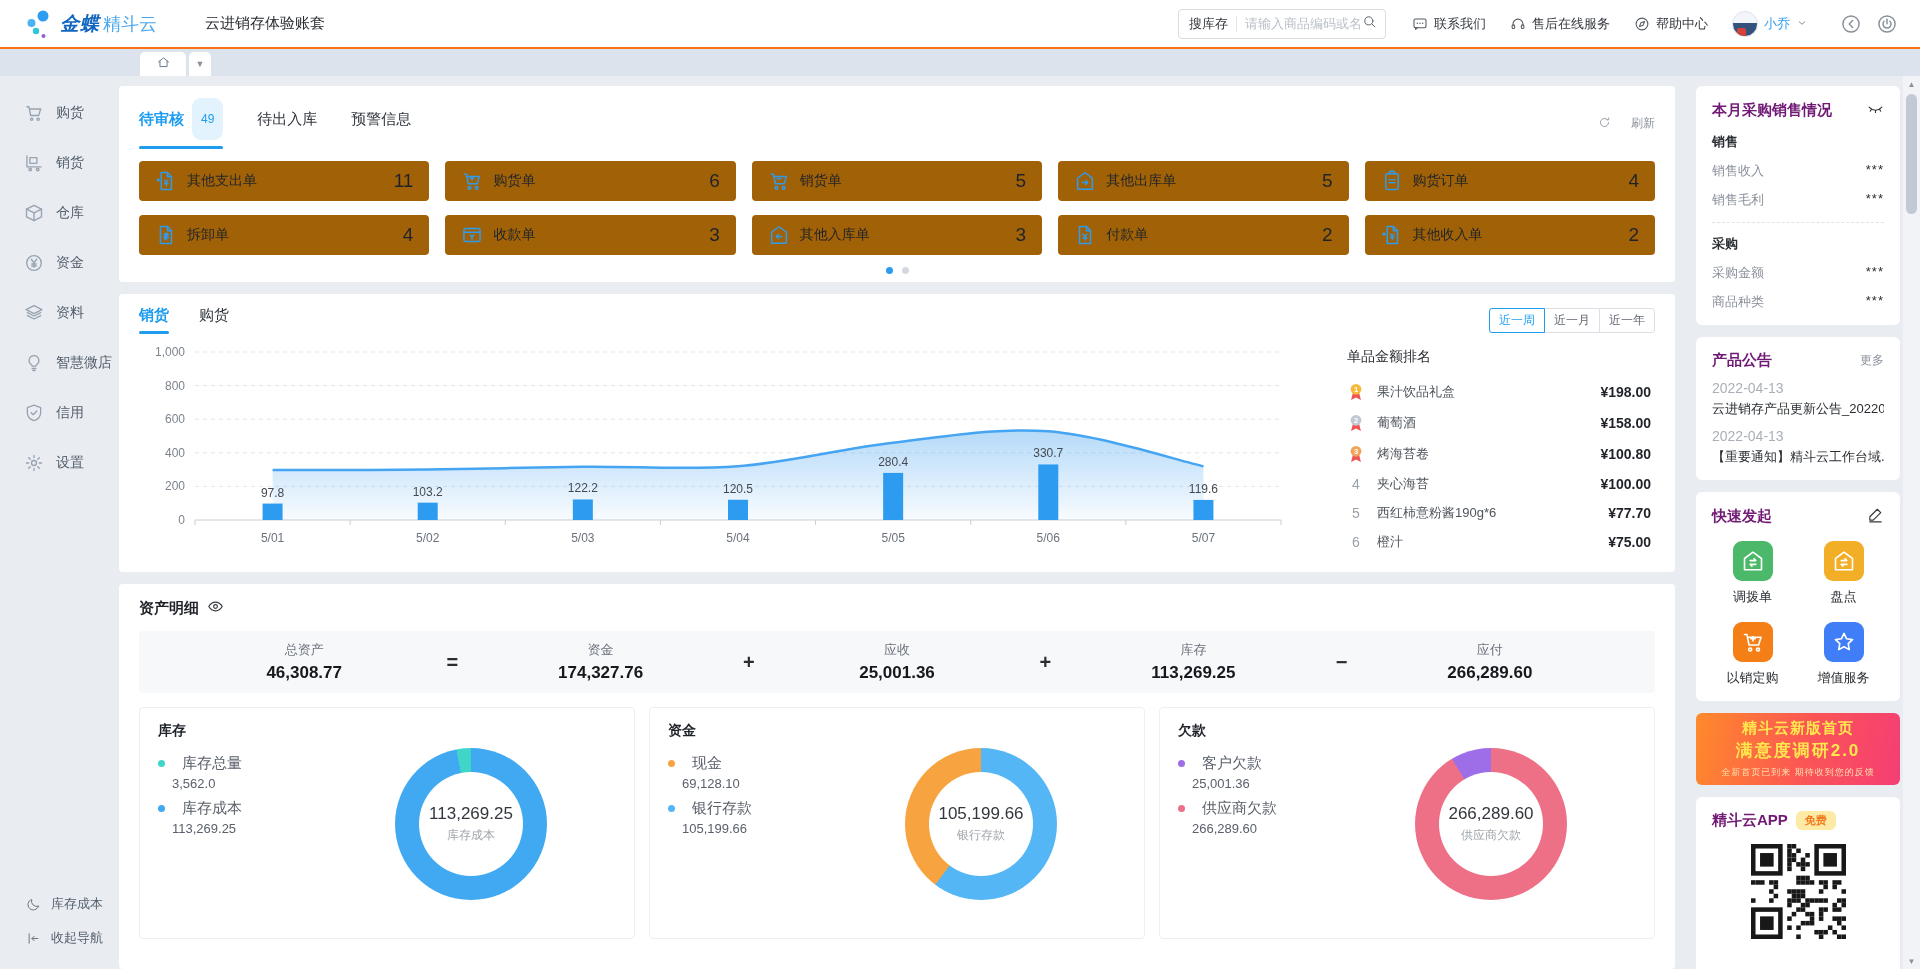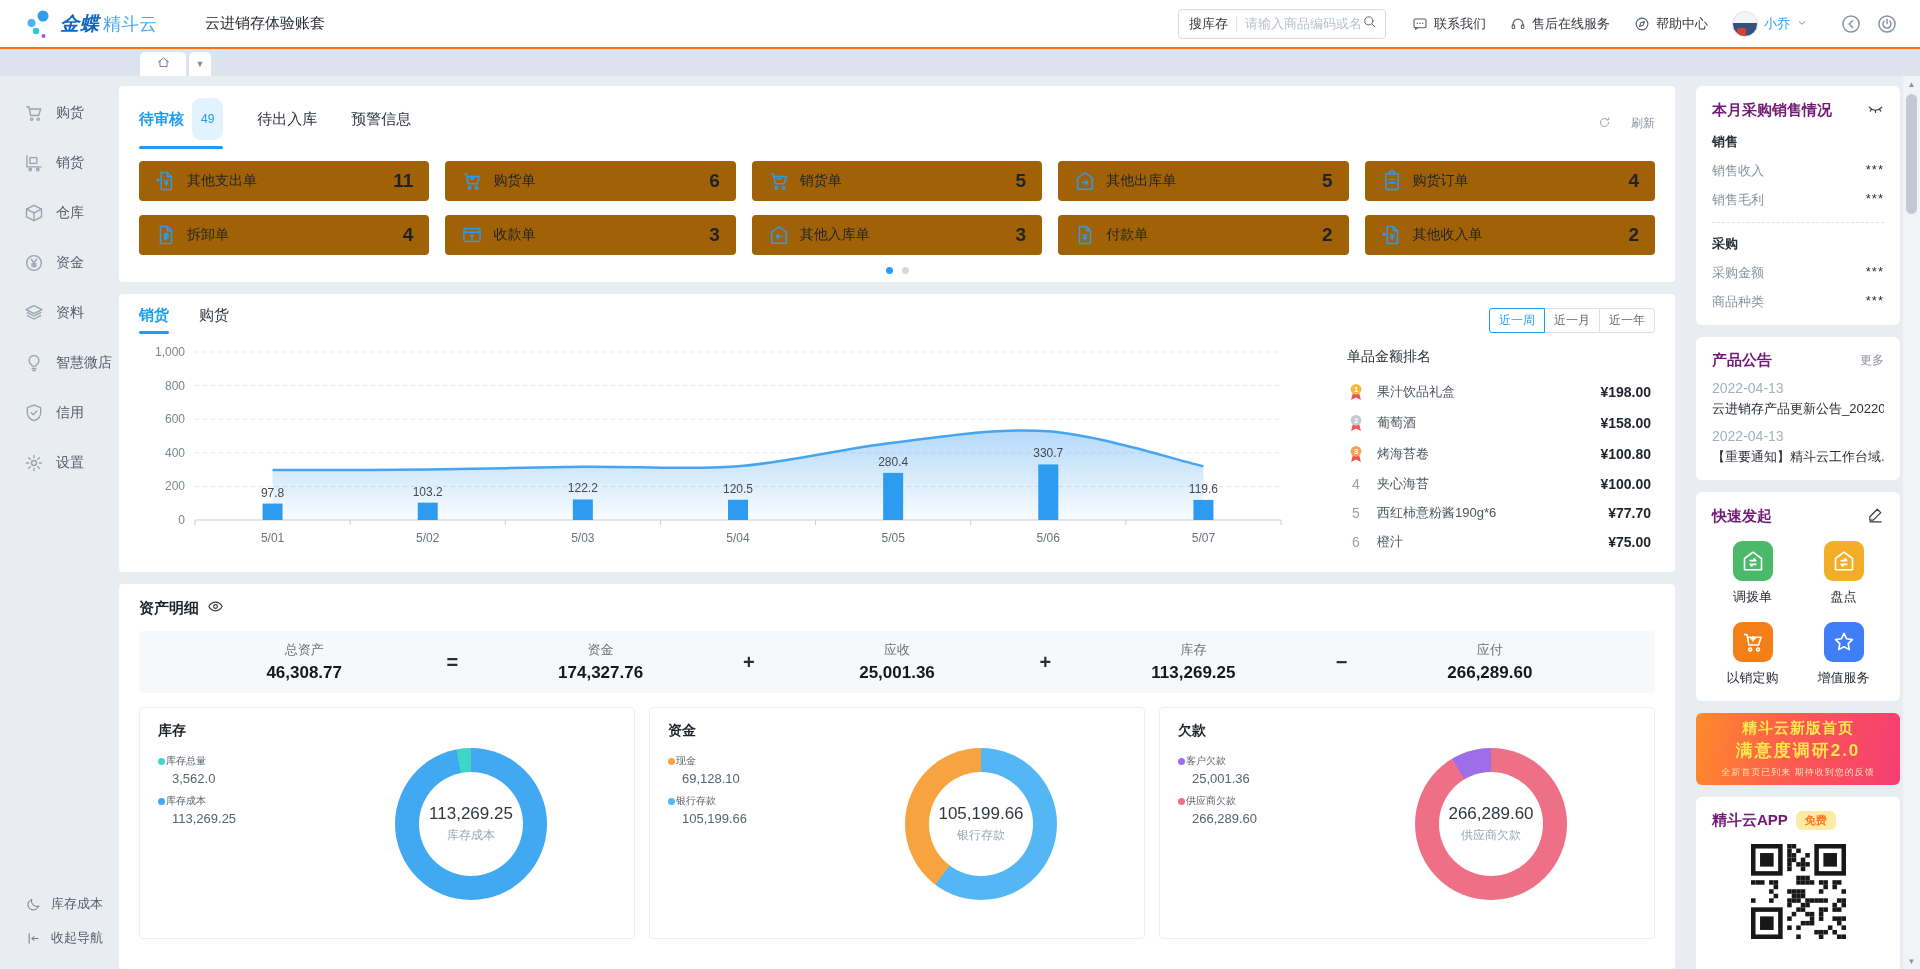--- a/index.html
+++ b/index.html
@@ -54,21 +54,21 @@
   .todo-tab { display:flex; align-items:center; gap:8px; margin-right:34px; font-size:15px; color:#31363e; cursor:pointer; padding-bottom:9px; position:relative; }
   .todo-tab.active { color:#1e9cf0; font-weight:bold; }
   .todo-tab.active::after { content:""; position:absolute; left:0; right:0; bottom:0; height:3px; background:#1e9cf0; border-radius:2px; }
   .tab-badge { background:#e3f3fd; color:#1e9cf0; font-size:12px; font-weight:normal; border-radius:9px; padding:14px 9px; }
   .refresh-btn { margin-left:auto; display:flex; align-items:center; gap:20px; color:#8a919c; font-size:12px; cursor:pointer; }
   .refresh-btn .ic { width:13px; height:13px; }
   .todo-grid { margin-top:12px; display:grid; grid-template-columns:repeat(5,1fr); gap:14px 16px; }
   .todo-card { background:#a16207; border-radius:4px; height:40px; display:flex; align-items:center; padding:0 16px; cursor:pointer; }
   .todo-card .ic { width:22px; height:22px; color:#2d9cf0; flex:none; }
   .todo-card .lbl { margin-left:10px; font-size:14px; color:#1f2329; white-space:nowrap; overflow:hidden; }
-  .todo-card .cnt { margin-left:auto; font-size:19px; font-weight:bold; color:#1f2329; }
+  .todo-card .cnt { margin-left:auto; font-size:19px; font-weight:normal; color:#1f2329; }
   .dots { display:flex; justify-content:center; gap:9px; margin-top:12px; }
   .dot { width:7px; height:7px; border-radius:50%; background:#d4d9e0; cursor:pointer; }
   .dot.active { background:#2d9cf0; }
 
   
   .trend-panel { padding:12px 20px 10px; }
   .trend-head { display:flex; align-items:center; }
   .trend-tab { font-size:15px; color:#31363e; margin-right:30px; cursor:pointer; padding-bottom:9px; position:relative; }
   .trend-tab.active { color:#1e9cf0; font-weight:bold; }
   .trend-tab.active::after { content:""; position:absolute; left:0; right:0; bottom:0; height:3px; background:#1e9cf0; border-radius:2px; }
@@ -97,21 +97,21 @@
   .term { flex:1; text-align:center; }
   .term .t-lbl { font-size:13px; color:#6b727c; }
   .term .t-val { font-size:17px; font-weight:bold; color:#16181d; margin-top:4px; }
   .op { width:46px; text-align:center; font-size:20px; font-weight:bold; color:#2a2e33; }
   .donut-row { display:flex; gap:14px; margin-top:14px; }
   .donut-card { flex:1; border:1px solid #ecEEF2; border:1px solid #ecf0f4; border-radius:4px; padding:14px 18px; height:232px; overflow:hidden; }
   .donut-title { font-size:14px; font-weight:bold; color:#1f2329; }
   .donut-flex { display:flex; margin-top:8px; }
   .legend { width:168px; flex:none; padding-top:6px; }
   .legend-item { margin-bottom:8px; }
-  .legend-line { display:flex; align-items:center; gap:1px; font-size:10px; color:#5a616b; }
+  .legend-line { display:flex; align-items:center; gap:17px; font-size:15px; color:#5a616b; }
   .legend-dot { width:7px; height:7px; border-radius:50%; flex:none; }
   .legend-val { font-size:13px; color:#5a616b; margin:3px 0 0 14px; }
   .donut-wrap { flex:1; display:flex; justify-content:center; }
   .donut { width:152px; height:152px; border-radius:50%; position:relative; }
   .donut::before { content:""; position:absolute; inset:24px; background:#fff; border-radius:50%; }
   .donut-center { position:absolute; inset:0; display:flex; flex-direction:column; align-items:center; justify-content:center; text-align:center; }
   .donut-center .dc-val { font-size:17px; color:#33373d; }
   .donut-center .dc-lbl { font-size:12px; color:#a0a6ad; margin-top:3px; }
 
   

